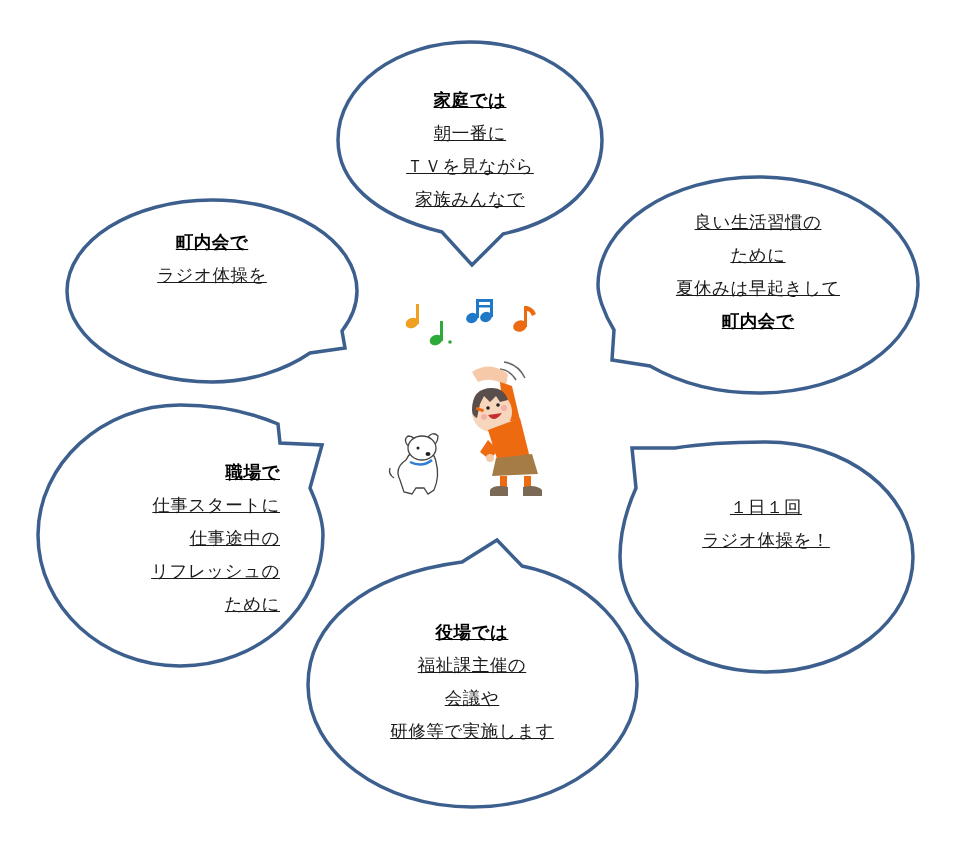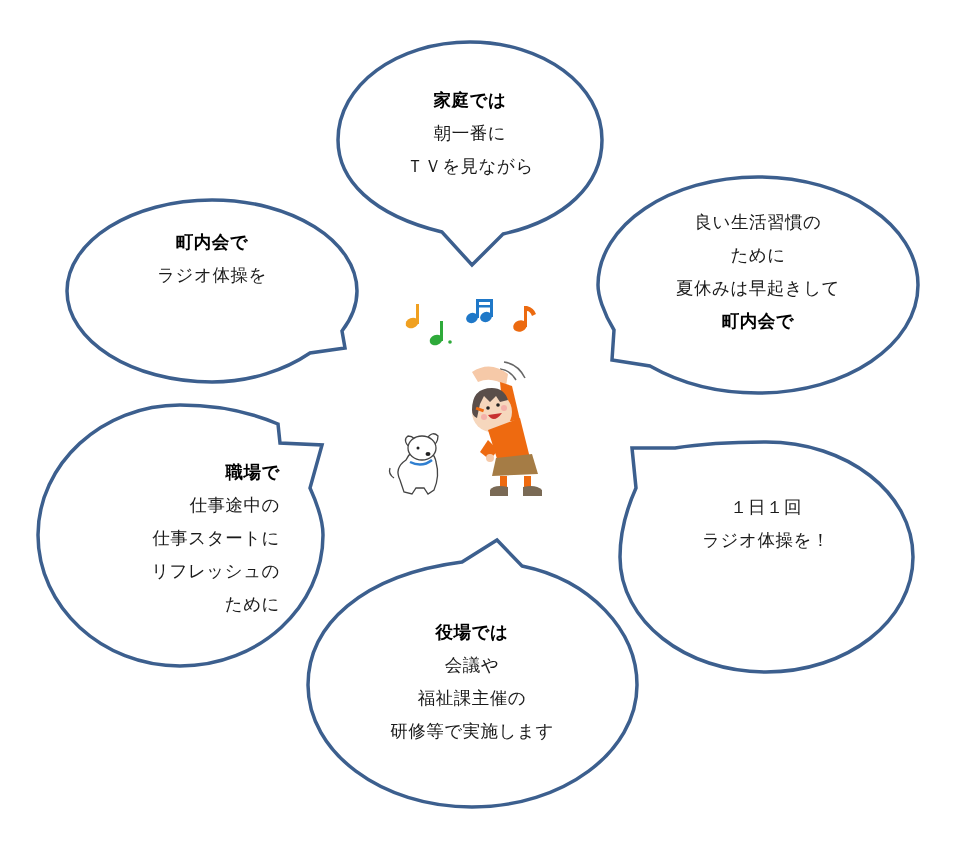--- a/index.html
+++ b/index.html
@@ -1,21 +1,21 @@
 <!DOCTYPE html>
 <html><head>
 <meta charset="utf-8">
 <style>
   html, body { margin: 0; padding: 0; background: #ffffff; }
   body { width: 959px; height: 844px; position: relative; overflow: hidden;
          font-family: "DejaVu Sans", "Liberation Sans", sans-serif; color: #111; }
   svg.bubbles { position: absolute; left: 0; top: 0; }
   .bubble-text { position: absolute; text-align: center; font-size: 17.5px; line-height: 33px;
                  letter-spacing: 0.5px; color: #1a1a1a; }
-  .bubble-text .line { display: block; white-space: nowrap; }
+  .bubble-text .line { display: block; white-space: nowrap; text-decoration: underline; }
   .bubble-text .bold { font-weight: bold; color: #000; }
   .illustration { position: absolute; }
 </style>
 </head>
 <body>
 
 <svg class="bubbles" width="959" height="844" viewBox="0 0 959 844">
   <g fill="#ffffff" stroke="#3c5f8e" stroke-width="3.5" stroke-linejoin="miter">
 
     <path d="M 442 232 C 372 215 338 180 338 140 C 338 85 397 42 470 42 C 543 42 602 85 602 140 C 602 185 565 220 503 234 L 472 265 Z"></path>
@@ -29,51 +29,52 @@
     <path d="M 632 448 L 675 448 C 700 444 730 442 766 442 C 847 442 913 493 913 557 C 913 621 847 672 766 672 C 685 672 620 621 620 557 C 620 530 627 508 636 488 Z"></path>
 
     <path d="M 497 540 L 522 566 C 590 580 637 630 637 685 C 637 752 563 807 472 807 C 381 807 308 752 308 685 C 308 625 362 575 462 562 Z"></path>
   </g>
 </svg>
 
 <div class="bubble-text" style="left:370px; top:84px; width:200px;">
   <span class="line bold">家庭では</span>
   <span class="line">朝一番に</span>
   <span class="line">ＴＶを見ながら</span>
+  <span class="line">家族みんなで</span>
 </div>
 
 <div class="bubble-text" style="left:112px; top:226px; width:200px;">
   <span class="line bold">町内会で</span>
   <span class="line">ラジオ体操を</span>
 </div>
 
 <div class="bubble-text" style="left:648px; top:206px; width:220px;">
   <span class="line">良い生活習慣の</span>
   <span class="line">ために</span>
   <span class="line">夏休みは早起きして</span>
   <span class="line bold">町内会で</span>
 </div>
 
 <div class="bubble-text" style="left:80px; top:456px; width:200px;text-align:right;">
   <span class="line bold">職場で</span>
+  <span class="line">仕事スタートに</span>
   <span class="line">仕事途中の</span>
-  <span class="line">仕事スタートに</span>
   <span class="line">リフレッシュの</span>
   <span class="line">ために</span>
 </div>
 
 <div class="bubble-text" style="left:656px; top:491px; width:220px;">
   <span class="line">１日１回</span>
   <span class="line">ラジオ体操を！</span>
 </div>
 
 <div class="bubble-text" style="left:362px; top:616px; width:220px;">
   <span class="line bold">役場では</span>
+  <span class="line">福祉課主催の</span>
   <span class="line">会議や</span>
-  <span class="line">福祉課主催の</span>
   <span class="line">研修等で実施します</span>
 </div>
 
 <svg class="illustration" style="left:380px; top:290px;" width="200" height="220" viewBox="0 0 200 220">
 
   <g>
     <ellipse cx="32" cy="33" rx="6.5" ry="5" fill="#f0a020" transform="rotate(-20 32 33)"></ellipse>
     <rect x="36" y="14" width="3" height="20" fill="#f0a020"></rect>
   </g>
   <g>

